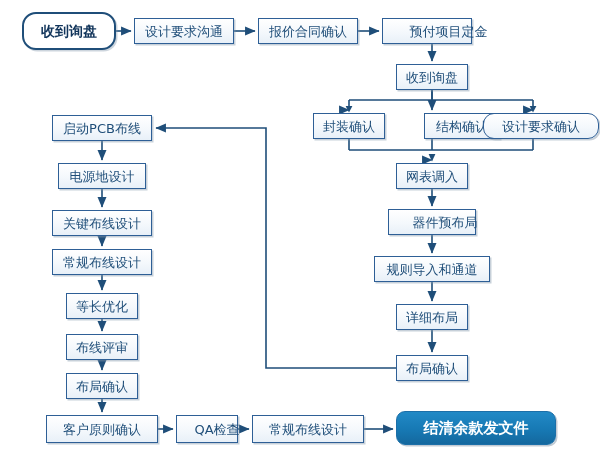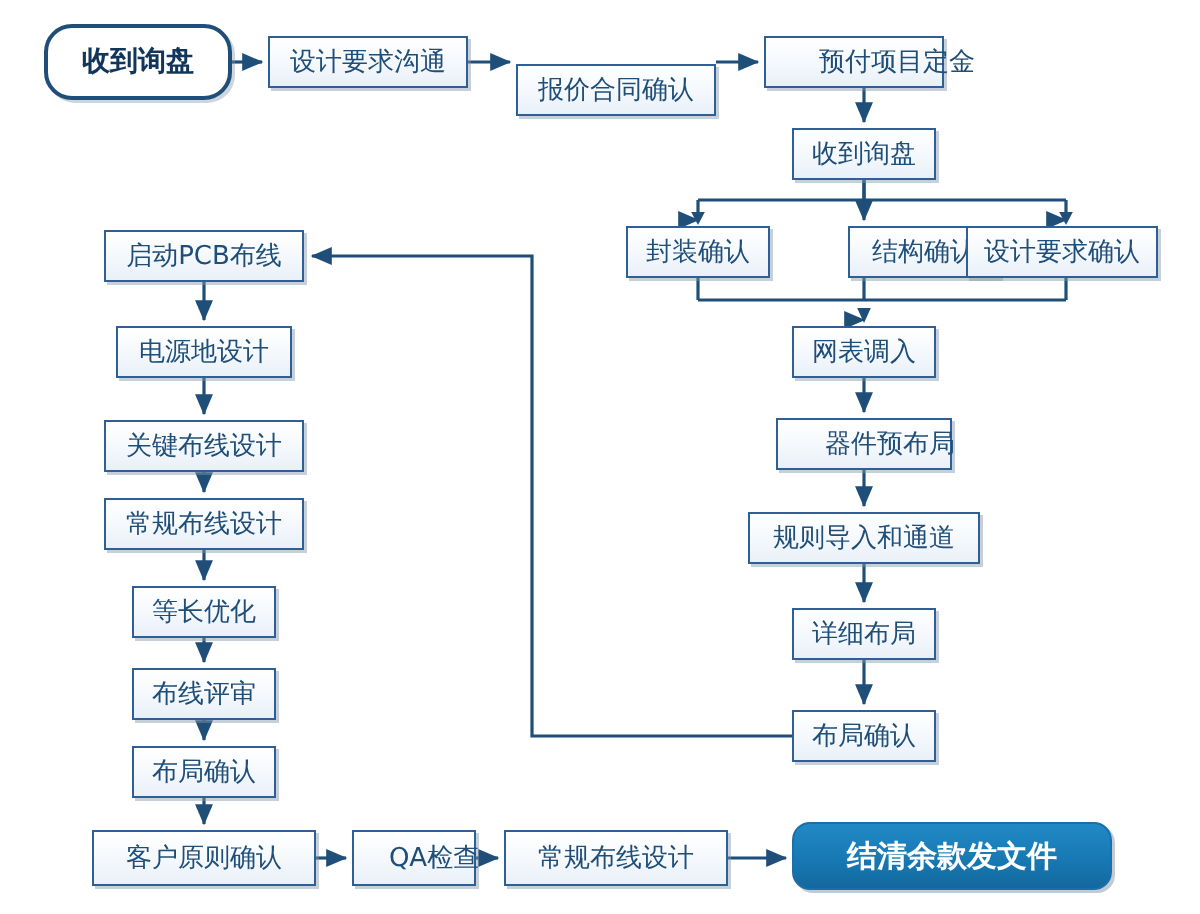--- a/index.html
+++ b/index.html
@@ -119,41 +119,41 @@
   </svg>
 
   <div class="node start" style="left:22px; top:12px; width:94px; height:38px;border-radius:14px;">
     <span>收到询盘</span>
   </div>
 
   <div class="node process" style="left:134px; top:18px; width:100px; height:26px;">
     <span>设计要求沟通</span>
   </div>
 
-  <div class="node process" style="left:258px; top:18px; width:100px; height:26px;margin-top:14px;">
+  <div class="node process" style="left:258px; top:18px; width:100px; height:26px;">
     <span>报价合同确认</span>
   </div>
 
   <div class="node process" style="left:382px; top:18px; width:90px; height:26px;padding-left:43px;">
     <span>预付项目定金</span>
   </div>
 
   <div class="node process" style="left:396px; top:64px; width:72px; height:26px;">
     <span>收到询盘</span>
   </div>
 
   <div class="node process" style="left:313px; top:113px; width:72px; height:26px;">
     <span>封装确认</span>
   </div>
 
   <div class="node process" style="left:388px; top:113px; width:76px; height:26px;margin-left:36px;">
     <span>结构确认</span>
   </div>
 
-  <div class="node process" style="left:483px; top:113px; width:96px; height:26px;">
+  <div class="node process" style="left:483px; top:113px; width:116px; height:26px;border-radius:11px;">
     <span>设计要求确认</span>
   </div>
 
   <div class="node process" style="left:396px; top:163px; width:72px; height:26px;">
     <span>网表调入</span>
   </div>
 
   <div class="node process" style="left:388px; top:209px; width:88px; height:26px;padding-left:26px;">
     <span>器件预布局</span>
   </div>

